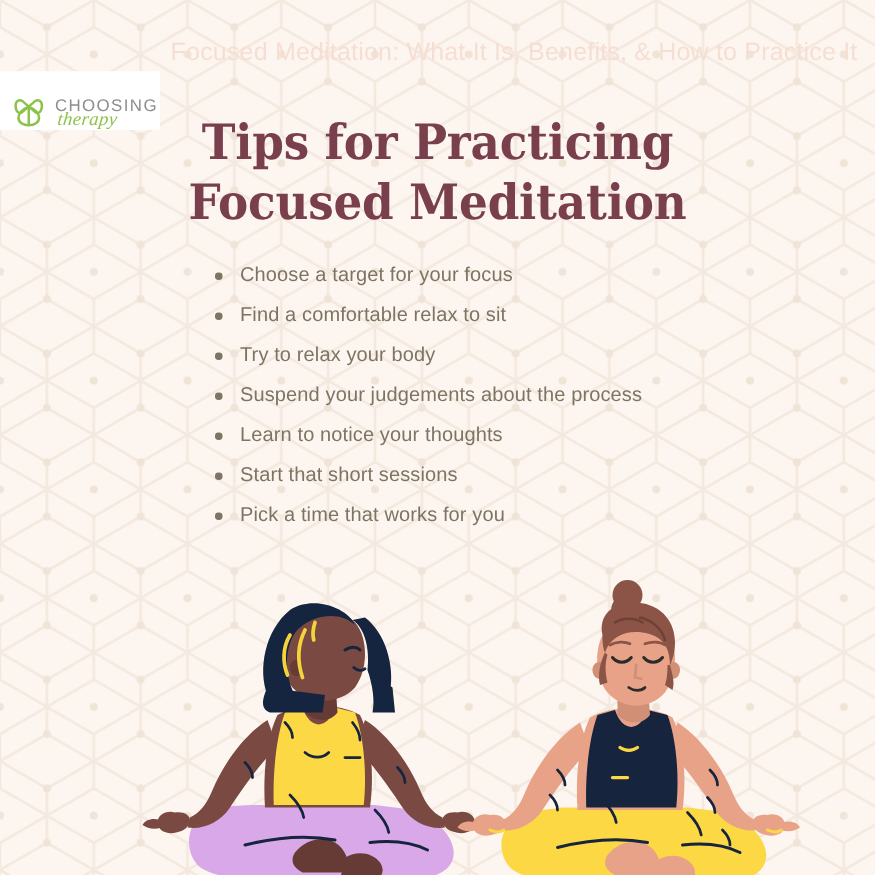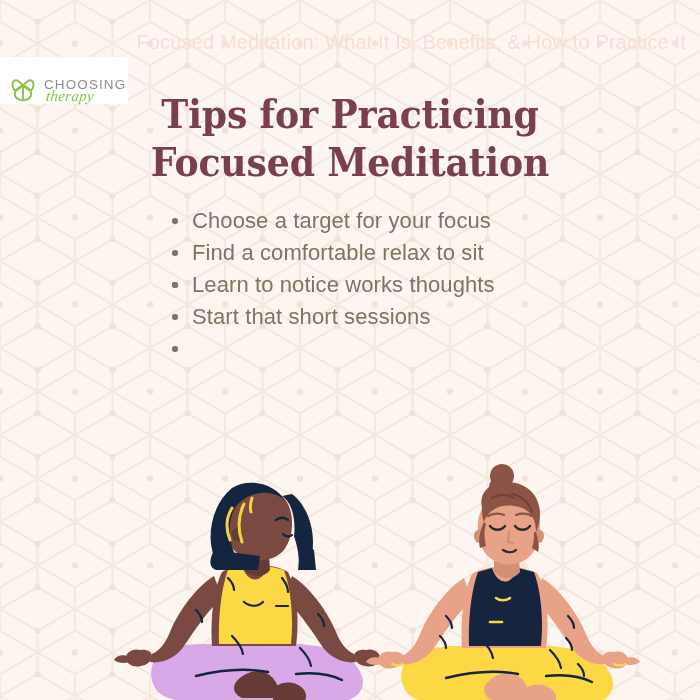--- a/index.html
+++ b/index.html
@@ -64,21 +64,21 @@
   #tips-list{
     position:absolute;left:168px;top:206px;
     width:400px;
     margin:0;padding:0;list-style:none;
   }
   #tips-list li{
     position:relative;
     padding-left:24px;
     margin-bottom:3px;
     font-family:"Liberation Sans",sans-serif;
-    font-size:22px;
+    font-size:16px;
     line-height:29px;
     color:#7d7463;
     letter-spacing:.1px;
   }
   #tips-list li .bullet{
     position:absolute;left:4px;top:12px;
     width:5.5px;height:5.5px;border-radius:50%;
     background:#7d7463;
   }
   
@@ -150,31 +150,37 @@
     <li>
       <span class="bullet"></span>
       <span>Choose a target for your focus</span>
     </li>
     <li>
       <span class="bullet"></span>
       <span>Find a comfortable relax to sit</span>
     </li>
     <li>
       <span class="bullet"></span>
-    </li>
-    <li>
-      <span class="bullet"></span>
-      <span>Learn to notice works thoughts</span>
+      <span>Try to relax your body</span>
+    </li>
+    <li>
+      <span class="bullet"></span>
+      <span>Suspend your judgements about the process</span>
+    </li>
+    <li>
+      <span class="bullet"></span>
+      <span>Learn to notice your thoughts</span>
     </li>
     <li>
       <span class="bullet"></span>
       <span>Start that short sessions</span>
     </li>
     <li>
       <span class="bullet"></span>
+      <span>Pick a time that works for you</span>
     </li>
   </ul>
 
   <svg id="illustration" viewBox="0 0 700 250" xmlns="http://www.w3.org/2000/svg">
 
     <g>
 
       <path d="M168 196 C150 206 146 228 158 242 C168 252 200 256 247 256
                L300 256 C340 256 358 250 362 238 C367 224 352 206 332 198
                L300 194 L200 194 Z" fill="#d9a8e8"></path>

